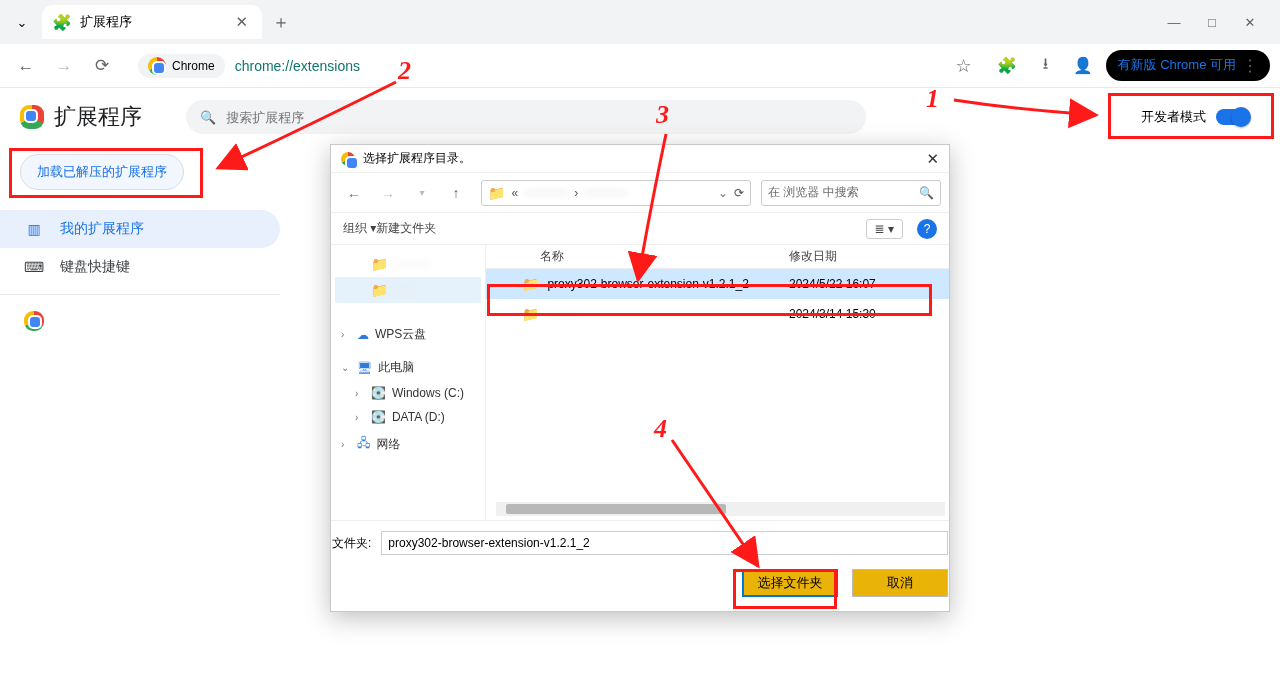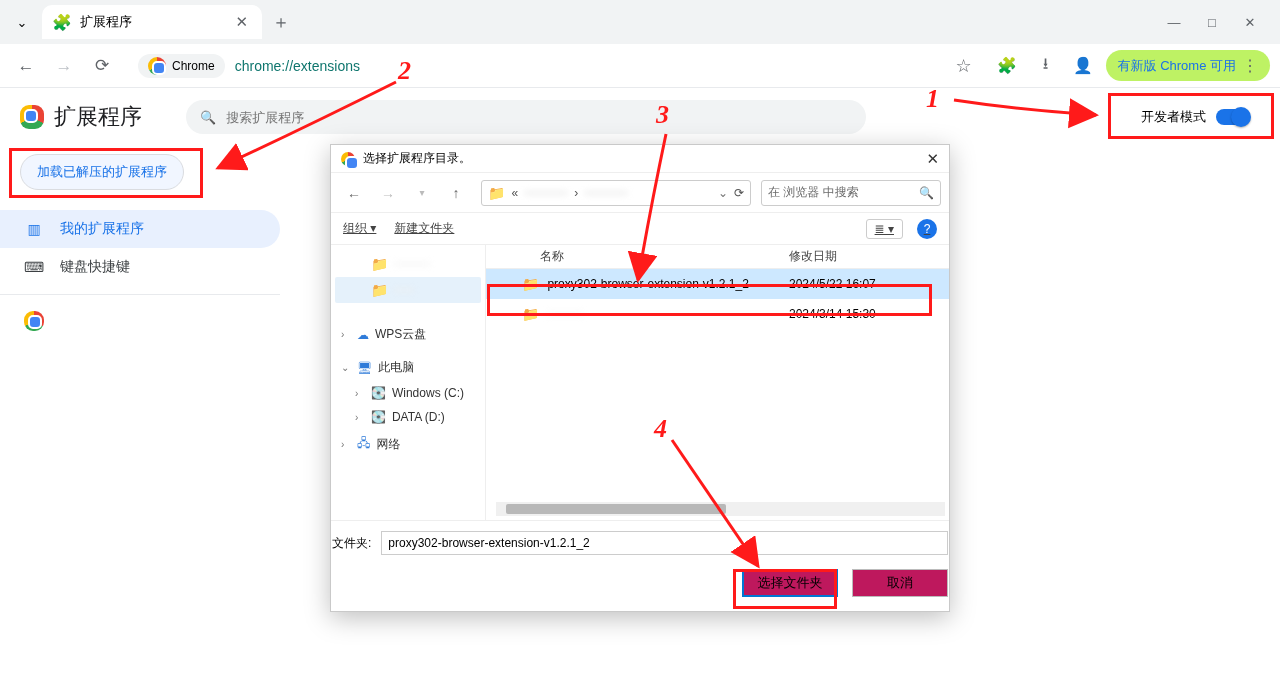--- a/index.html
+++ b/index.html
@@ -16,21 +16,21 @@
 
 
 .toolbar { height: 44px; background: #fff; border-bottom: 1px solid #e8eaed; display: flex; align-items: center; padding: 0 10px; gap: 6px; }
 .nav-btn { width: 32px; height: 32px; border-radius: 16px; display:flex; align-items:center; justify-content:center; color:#5f6368; font-size:17px;}
 .nav-btn.disabled { color:#bdc1c6; }
 .omnibox { flex:1; height: 34px; background:#fff; border-radius: 17px; display:flex; align-items:center; padding: 0 14px; gap: 10px; }
 .omnibox .chip { display:flex; align-items:center; gap:6px; padding:3px 10px; border-radius:12px; background:#f1f3f4; font-size:12px;}
 .omnibox .url { color:#0f766e; font-size:14px; }
 .omnibox .star { margin-left:auto; font-size:18px; color:#5f6368;}
 .action-icon { width:32px; height:32px; display:flex; align-items:center; justify-content:center; color:#5f6368; font-size:16px;}
-.update-pill { background:#bef264; color:#1a73e8; border-radius:16px; padding:6px 12px; font-size:13px; display:flex; align-items:center; gap:6px;}
+.update-pill { background:#000000; color:#1a73e8; border-radius:16px; padding:6px 12px; font-size:13px; display:flex; align-items:flex-start; gap:6px;}
 .dots { color:#5f6368; font-size:16px; }
 
 
 .ext-page { display:flex; flex-direction:column; height: 588px; }
 .ext-header { display:flex; align-items:center; height: 58px; padding: 0 20px; gap: 14px; }
 .ext-title { font-size: 22px; color:#202124; display:flex; align-items:center; gap:10px; }
 .search-pill { flex:1; max-width: 680px; margin-left: 30px; height: 34px; background:#f1f3f4; border-radius: 20px; display:flex; align-items:center; padding:0 14px; gap:10px; color:#5f6368; }
 .search-pill input { border:none; background:transparent; outline:none; font-size:13px; width:100%; color:#202124;}
 .dev-toggle-box { margin-left:auto; display:flex; align-items:center; gap:10px; padding: 6px 10px;}
 .switch { width: 34px; height: 16px; background:#1a73e8; border-radius:8px; position:relative; }
@@ -52,21 +52,21 @@
 .dialog { position:absolute; left:330px; top:144px; width:620px; height:468px; background:#fff; border:1px solid #c9c9c9; box-shadow:0 6px 24px rgba(0,0,0,.25); display:flex; flex-direction:column; font-size:12px;}
 .dlg-title { height:28px; display:flex; align-items:center; padding:0 10px; gap:8px; border-bottom:1px solid #eee;}
 .dlg-title .close { margin-left:auto; font-size:15px; color:#333; }
 .dlg-nav { height:40px; display:flex; align-items:center; padding:0 8px; gap:4px; border-bottom:1px solid #eee;}
 .dlg-nav .nbtn { width:30px; text-align:center; color:#666; font-size:14px;}
 .dlg-nav .nbtn.disabled { color:#bbb; }
 .dlg-nav .path { flex:1; height:26px; border:1px solid #ccc; border-radius:3px; display:flex; align-items:center; padding:0 6px; gap:6px; margin:0 6px; color:#555;}
 .dlg-nav .path .crumb { filter: blur(3px); color:#aaa; background:#eee; border-radius:2px; padding:2px 22px;}
 .dlg-nav .searchbox { width:180px; height:26px; border:1px solid #ccc; border-radius:3px; display:flex; align-items:center; padding:0 6px; gap:6px; color:#6b6b6b;}
 .dlg-nav .searchbox .mag { margin-left:auto; }
-.dlg-tools { height:32px; display:flex; align-items:center; padding: 0 12px; gap:18px; border-bottom:1px solid #eee; color:#444;text-decoration:underline;}
+.dlg-tools { height:32px; display:flex; align-items:center; padding: 0 12px; border-bottom:1px solid #eee; color:#444;}
 .dlg-tools .right { margin-left:auto; display:flex; align-items:center; gap:14px;}
 .view-btn { border:1px solid #ccc; border-radius:3px; padding:2px 8px; display:flex; align-items:center; gap:4px;}
 .help-circle { width:20px; height:20px; border-radius:10px; background:#1a73e8; color:#fff; display:flex; align-items:center; justify-content:center; font-size:12px;}
 
 .dlg-body { flex:1; display:flex; min-height:0; }
 .dlg-tree { width:155px; border-right:1px solid #eee; padding:6px 4px; overflow:hidden; }
 .tree-item { display:flex; align-items:center; gap:6px; padding:5px 6px; font-size:12px; color:#333; border-radius:2px;}
 .tree-item.sel { background:#e5f1fb; }
 .tree-item .arr { width:10px; color:#777; font-size:10px;}
 .tree-item.indent1 { padding-left: 20px; }
@@ -81,21 +81,21 @@
 .list-row .col-name { gap:8px; }
 .list-row.selected { background:#cde8ff; }
 .folder-ico { color:#f7c661; font-size:14px;}
 .list-scroll { height:14px; background:#f0f0f0; margin: 0 4px 4px 10px; position:relative;}
 .list-scroll .thumb { position:absolute; left:10px; top:2px; height:10px; width: 220px; background:#b8b8b8; border-radius:2px;}
 
 .dlg-footer { padding:10px 1px 14px; border-top:1px solid #eee; }
 .folder-line { display:flex; align-items:center; gap:10px; margin-bottom:14px;}
 .folder-line input { flex:1; border:1px solid #ccc; height:24px; padding:0 6px; font-size:12px;}
 .dlg-buttons { display:flex; gap:14px; justify-content:flex-end; }
-.dlg-buttons button { width:96px; height:28px; border:1px solid #bbb; background:#be185d; font-size:13px; }
+.dlg-buttons button { width:96px; height:28px; border:1px solid #bbb; background:#eab308; font-size:13px; }
 .dlg-buttons button.default { border:1px solid #0078d4; box-shadow: inset 0 0 0 1px #0078d4; }
 
 
 .annot { position:absolute; border:3px solid #ff1a1a; z-index:50; pointer-events:none;}
 .annot-label { position:absolute; color:#ff1a1a; font-style:italic; font-family: "Times New Roman", serif; font-size:26px; font-weight:600; z-index:60; pointer-events:none;}
 svg.arrows { position:absolute; left:0; top:0; width:1280px; height:676px; z-index:55; pointer-events:none;}
 
 .chrome-logo {
   width:18px; height:18px; border-radius:9px;
   background: conic-gradient(#ea4335 0 120deg, #34a853 120deg 240deg, #fbbc05 240deg 360deg);

